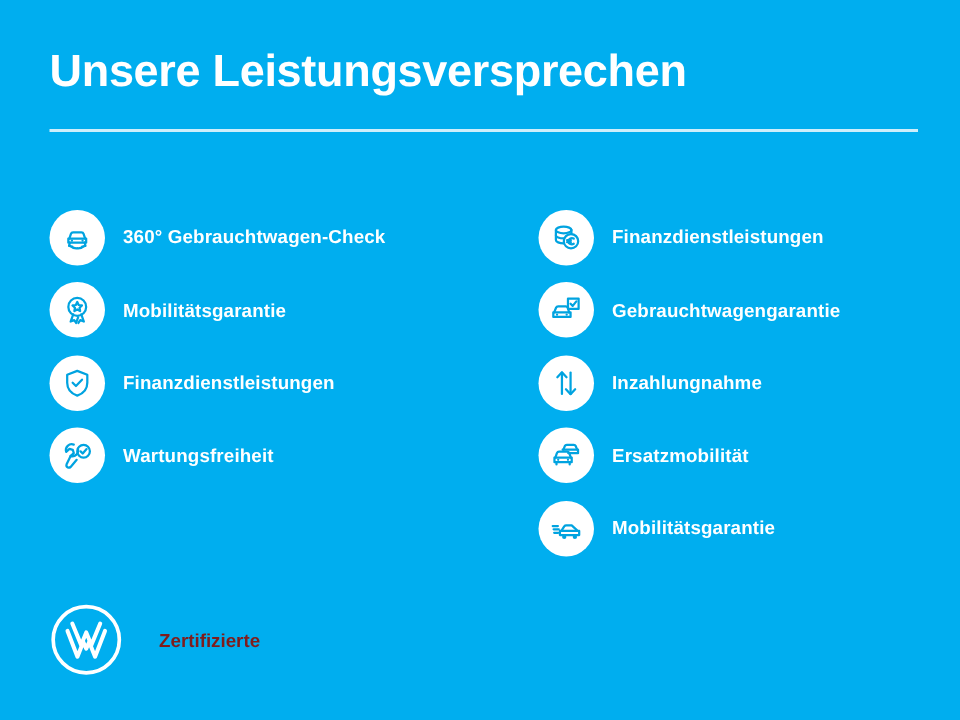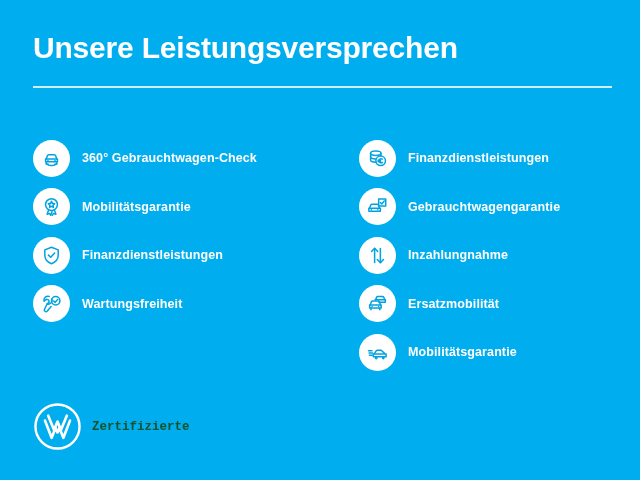--- a/index.html
+++ b/index.html
@@ -111,27 +111,26 @@
     display: flex;
     align-items: center;
   }
   .vw-logo {
     width: 49px;
     height: 49px;
     min-width: 49px;
   }
   .vw-logo svg { display: block; width: 49px; height: 49px; }
   .brand-text {
-    margin-left: 10px;
-    color: #14532d;
+    margin-left: 24px;
+    color: #7f1d1d;
     font-size: 12.5px;
     font-weight: bold;
     line-height: 16px;
     white-space: nowrap;
-    font-family: Liberation Mono, monospace;
   }
   .brand-text span { display: block; }
 </style>
 </head>
 <body>
 
 <div class="slide">
 
   <div class="header">
     <h1 class="title">Unsere Leistungsversprechen</h1>

